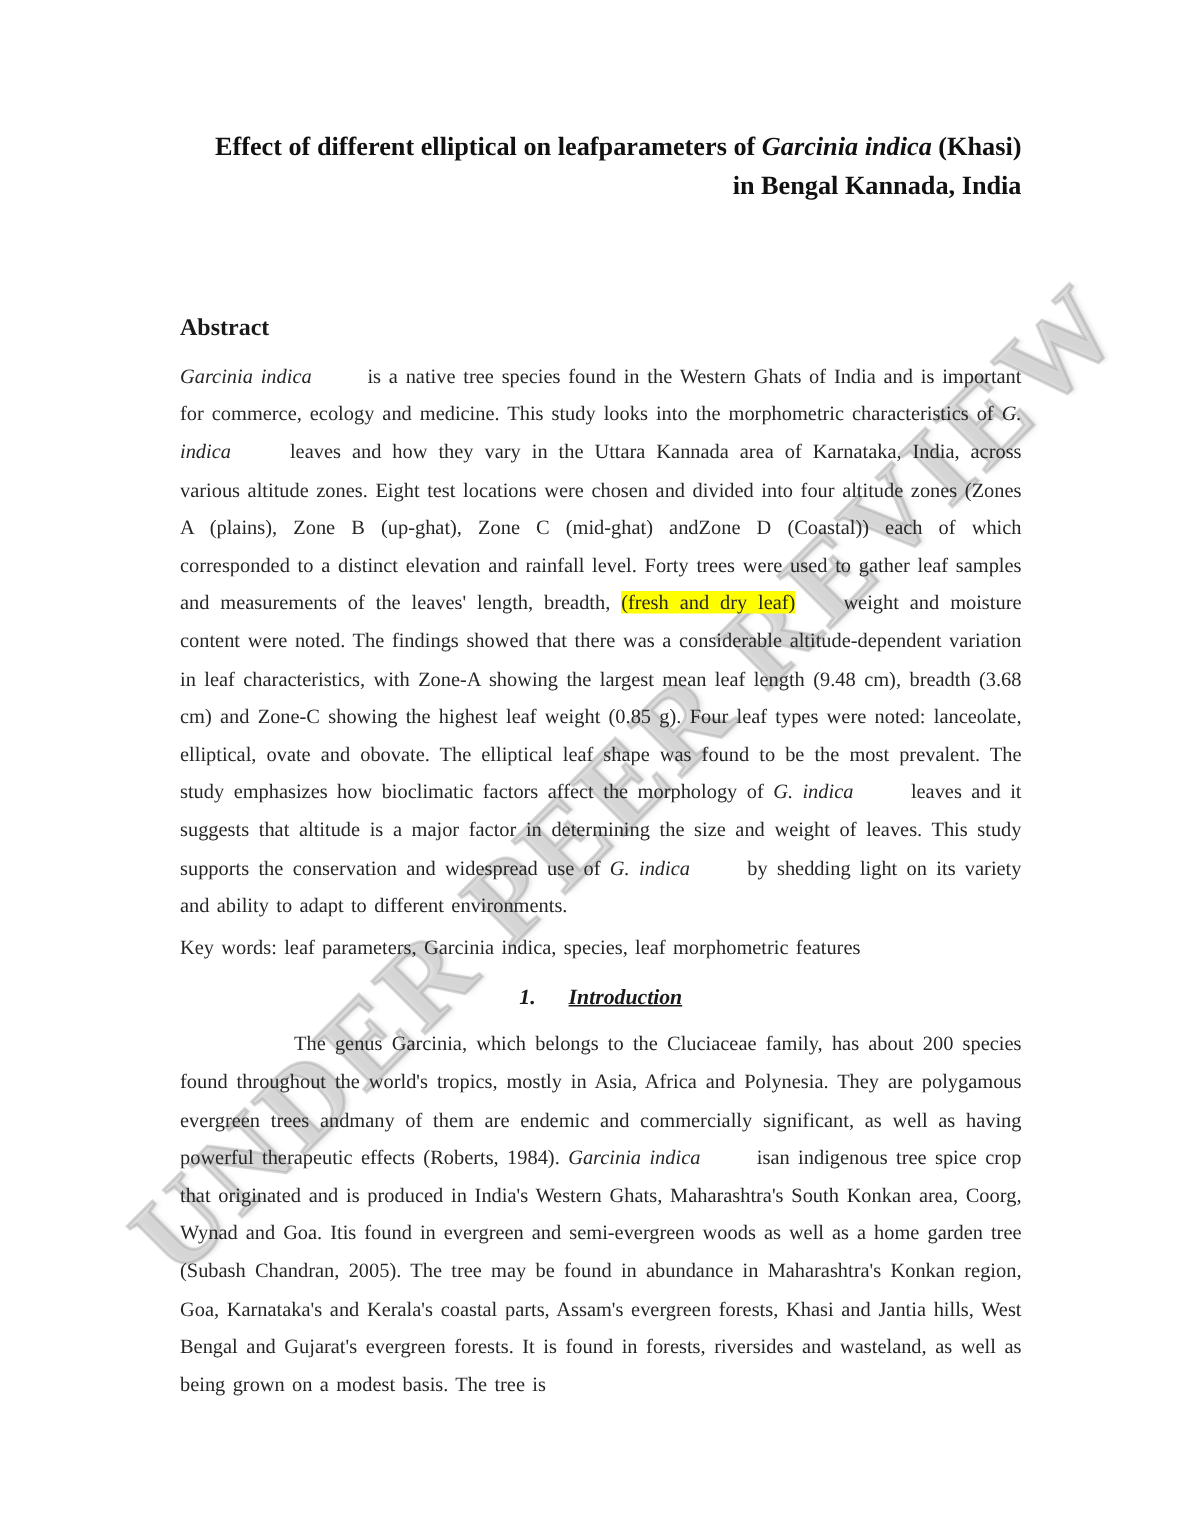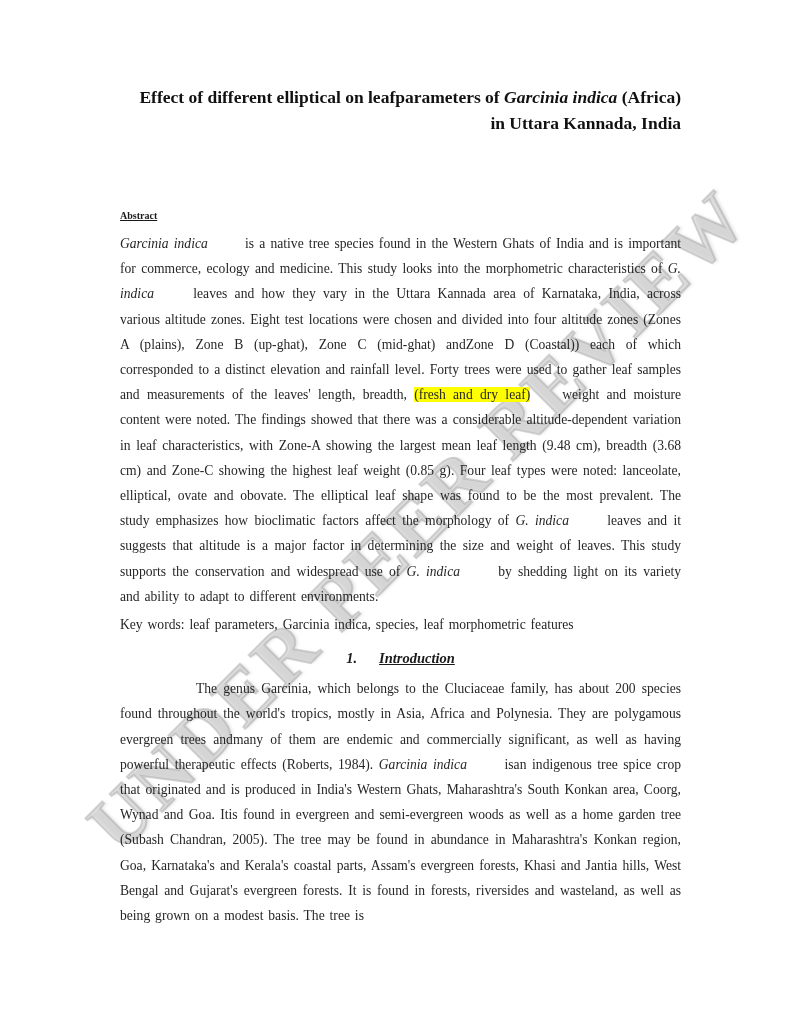--- a/index.html
+++ b/index.html
@@ -38,25 +38,24 @@
   .title {
     font-size: 17.5px;
     font-weight: bold;
     line-height: 26px;
     text-align: right;
     color: #111111;
     margin-bottom: 74px;
   }
   .title-line { display: block; }
   .abstract-heading {
-    font-size: 10px;
+    font-size: 16px;
     font-weight: bold;
     color: #1a1a1a;
     margin-bottom: 10px;
-    text-decoration: underline;
   }
   .body-text {
     font-size: 13.6px;
     line-height: 25.2px;
     word-spacing: 1.5px;
     color: #262626;
   }
   .justified { text-align: justify; }
   .keywords { margin-top: 3px; }
   .section-heading {
@@ -81,22 +80,22 @@
 </head>
 <body>
 
 <div class="page">
 
   <div class="watermark">UNDER PEER REVIEW</div>
 
   <div class="content">
 
     <h1 class="title">
-      <span class="title-line"><span class="seg-b">Effect of different elliptical on leafparameters of </span><span class="seg-bi">Garcinia indica</span><span class="seg-b"> (Africa)</span></span>
-      <span class="title-line"><span class="seg-b">in Uttara Kannada, India</span></span>
+      <span class="title-line"><span class="seg-b">Effect of different elliptical on leafparameters of </span><span class="seg-bi">Garcinia indica</span><span class="seg-b"> (Khasi)</span></span>
+      <span class="title-line"><span class="seg-b">in Bengal Kannada, India</span></span>
     </h1>
 
     <h2 class="abstract-heading">Abstract</h2>
 
     <p class="body-text justified"><span class="seg-i">Garcinia indica</span><span class="seg-n"> is a native tree species found in the Western Ghats of India and is important for commerce, ecology and medicine. This study looks into the morphometric characteristics of </span><span class="seg-i">G. indica</span><span class="seg-n"> leaves and how they vary in the Uttara Kannada area of Karnataka, India, across various altitude zones. Eight test locations were chosen and divided into four altitude zones (Zones A (plains), Zone B (up-ghat), Zone C (mid-ghat) andZone D (Coastal)) each of which corresponded to a distinct elevation and rainfall level. Forty trees were used to gather leaf samples and measurements of the leaves' length, breadth, </span><span class="seg-hl">(fresh and dry leaf)</span><span class="seg-n">weight and moisture content were noted. The findings showed that there was a considerable altitude-dependent variation in leaf characteristics, with Zone-A showing the largest mean leaf length (9.48 cm), breadth (3.68 cm) and Zone-C showing the highest leaf weight (0.85 g). Four leaf types were noted: lanceolate, elliptical, ovate and obovate. The elliptical leaf shape was found to be the most prevalent. The study emphasizes how bioclimatic factors affect the morphology of </span><span class="seg-i">G. indica</span><span class="seg-n"> leaves and it suggests that altitude is a major factor in determining the size and weight of leaves. This study supports the conservation and widespread use of </span><span class="seg-i">G. indica</span><span class="seg-n"> by shedding light on its variety and ability to adapt to different environments.</span></p>
 
     <p class="body-text keywords">Key words: leaf parameters, Garcinia indica, species, leaf morphometric features</p>
 
     <div class="section-heading">
       <span class="section-number">1.</span><span class="section-title">Introduction</span>

